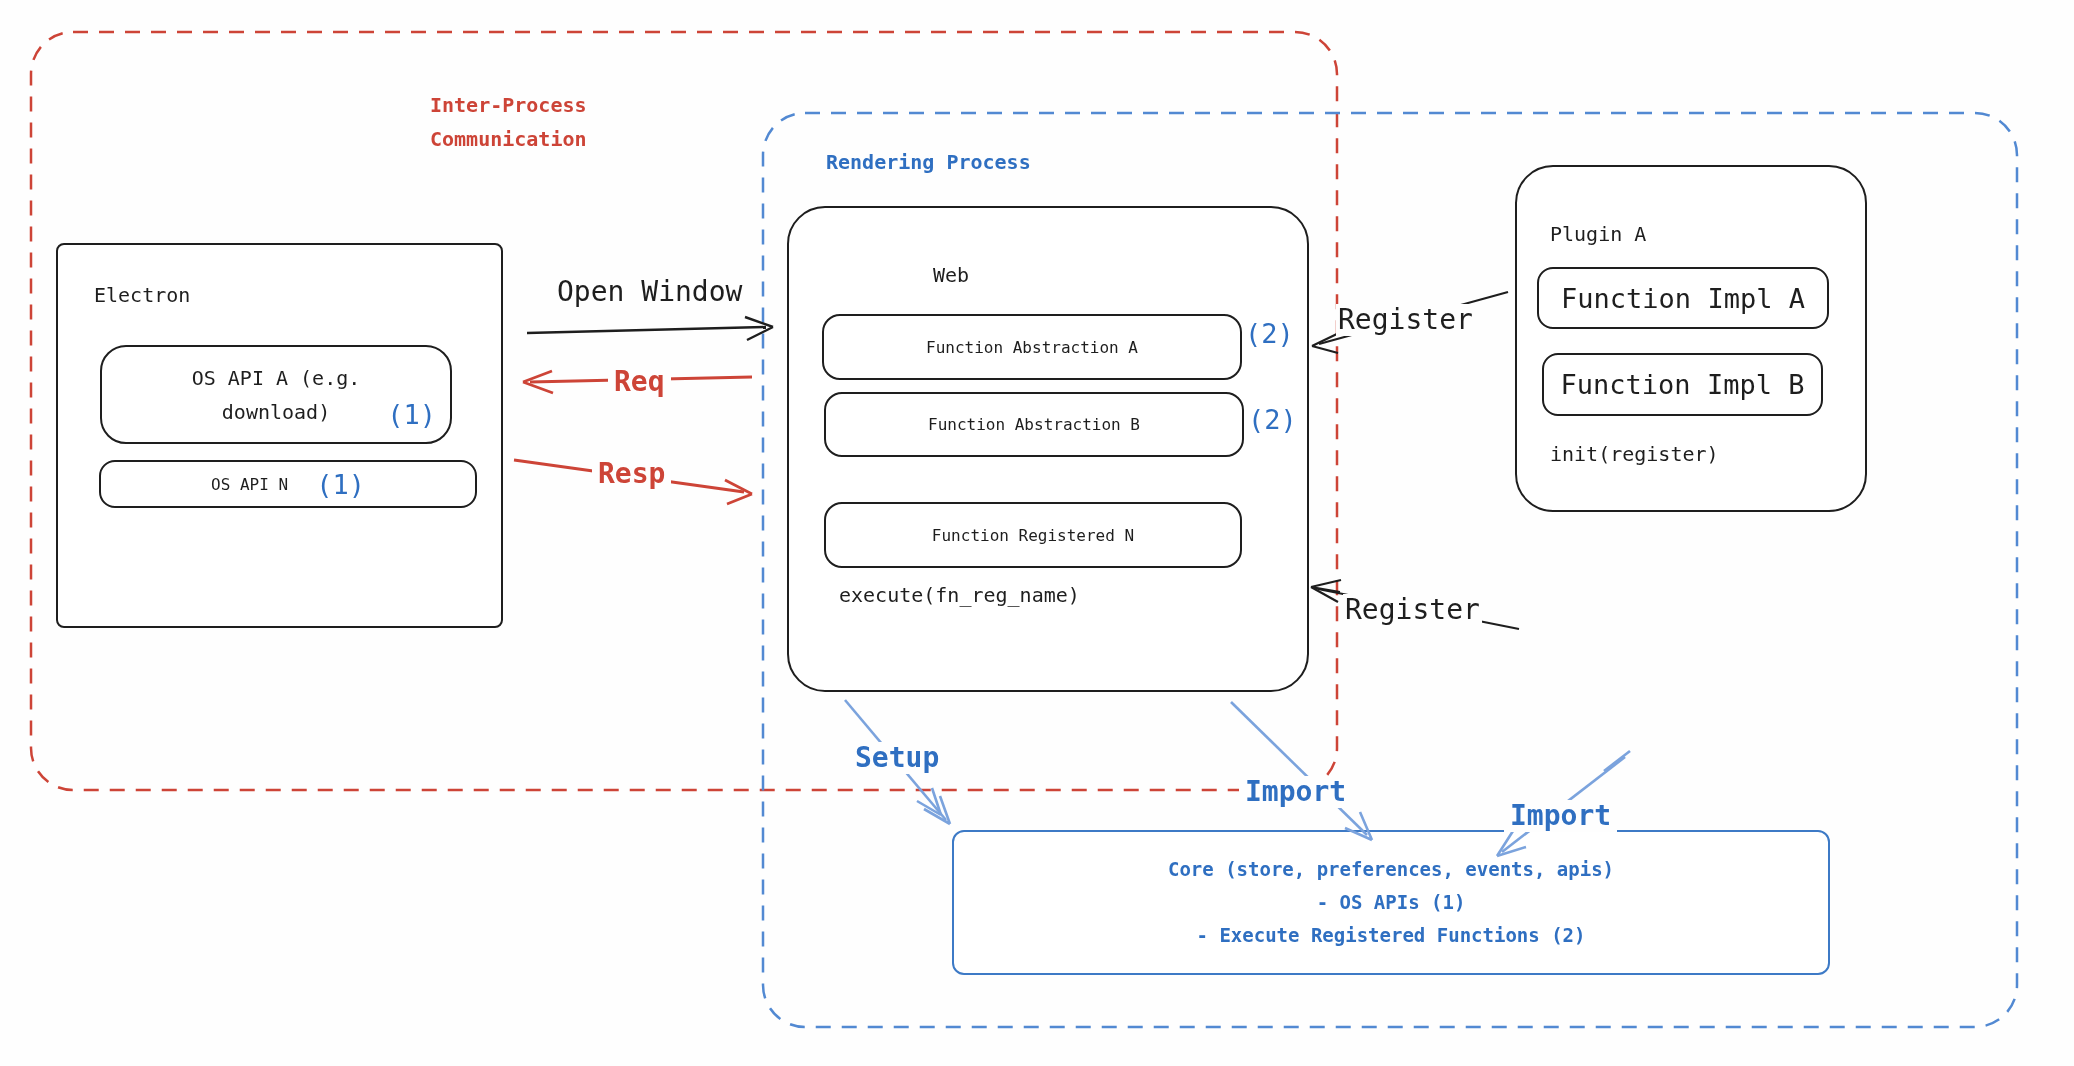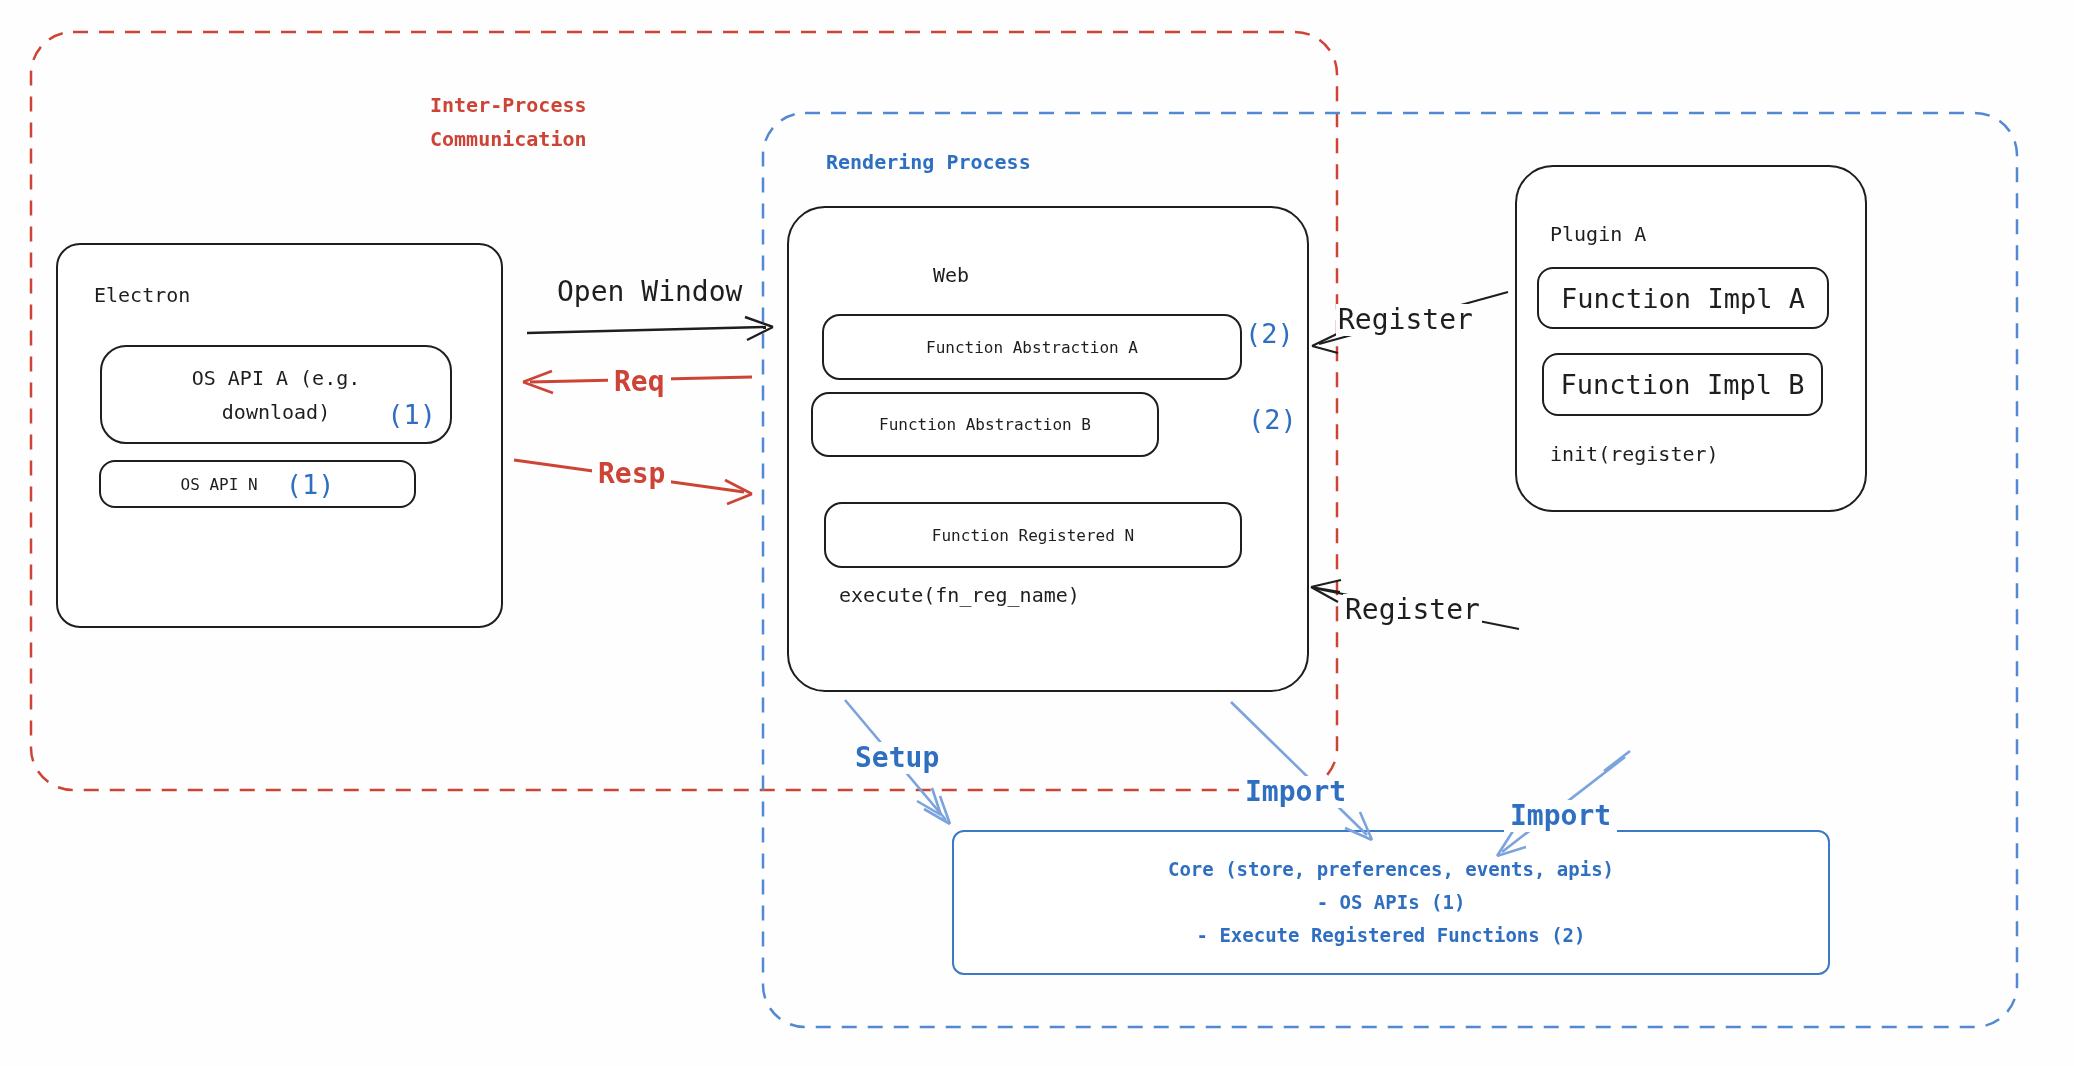--- a/index.html
+++ b/index.html
@@ -31,36 +31,36 @@
 
   <svg width="2074" height="1066" style="z-index:0">
     <rect x="31" y="32" width="1306" height="758" rx="42" fill="none" stroke="#cd4437" stroke-width="2.5" stroke-dasharray="15 11"></rect>
     <rect x="763" y="113" width="1254" height="914" rx="42" fill="none" stroke="#5289d2" stroke-width="2.5" stroke-dasharray="15 11"></rect>
   </svg>
 
   <div class="lbl red-t" id="ipc-title" style="left:430px;top:88px;z-index:1">Inter-Process
 Communication</div>
   <div class="lbl blue-t" id="rp-title" style="left:802px;top:145px;z-index:1">Rendering Process</div>
 
-  <div class="box" style="left:56px;top:243px;width:447px;height:385px;border-radius:24px;z-index:1">
+  <div class="box" style="left:56px;top:243px;width:447px;height:385px;border-radius:8px;z-index:1">
     <div class="lbl" style="left:36px;top:33px">Electron</div>
     <div class="box center" style="left:42px;top:100px;width:352px;height:99px;border-radius:26px;border-width:2px">
       <span class="lbl" style="position:static;display:inline-block;width:252px;text-align:center">OS API A (e.g. download)</span>
       <span class="tag" style="position:absolute;right:14px;bottom:12px">(1)</span>
     </div>
-    <div class="box center" style="left:41px;top:215px;width:317px;height:48px;border-radius:16px;border-width:2px;gap:28px">
+    <div class="box center" style="left:41px;top:215px;width:378px;height:48px;border-radius:16px;border-width:2px;gap:28px">
       <span>OS API N</span>
       <span class="tag">(1)</span>
     </div>
   </div>
 
   <div class="box" style="left:787px;top:206px;width:522px;height:486px;border-radius:38px;z-index:1">
     <div class="lbl" style="left:144px;top:50px">Web</div>
     <div class="box center" style="left:33px;top:106px;width:420px;height:66px;border-radius:18px;border-width:2px">Function Abstraction A</div>
-    <div class="box center" style="left:22px;top:184px;width:348px;height:65px;border-radius:18px;border-width:2px">Function Abstraction B</div>
+    <div class="box center" style="left:35px;top:184px;width:420px;height:65px;border-radius:18px;border-width:2px">Function Abstraction B</div>
     <div class="box center" style="left:35px;top:294px;width:418px;height:66px;border-radius:18px;border-width:2px">Function Registered N</div>
     <div class="lbl" style="left:50px;top:370px">execute(fn_reg_name)</div>
   </div>
 
   <div class="tag abs" style="left:1245px;top:318px;z-index:2">(2)</div>
   <div class="tag abs" style="left:1248px;top:404px;z-index:2">(2)</div>
 
   <div class="box" style="left:1515px;top:165px;width:352px;height:347px;border-radius:38px;z-index:1">
     <div class="lbl" style="left:33px;top:50px">Plugin A</div>
     <div class="box center" style="left:20px;top:100px;width:292px;height:62px;border-radius:16px;border-width:2px;font-size:27px">Function Impl A</div>

